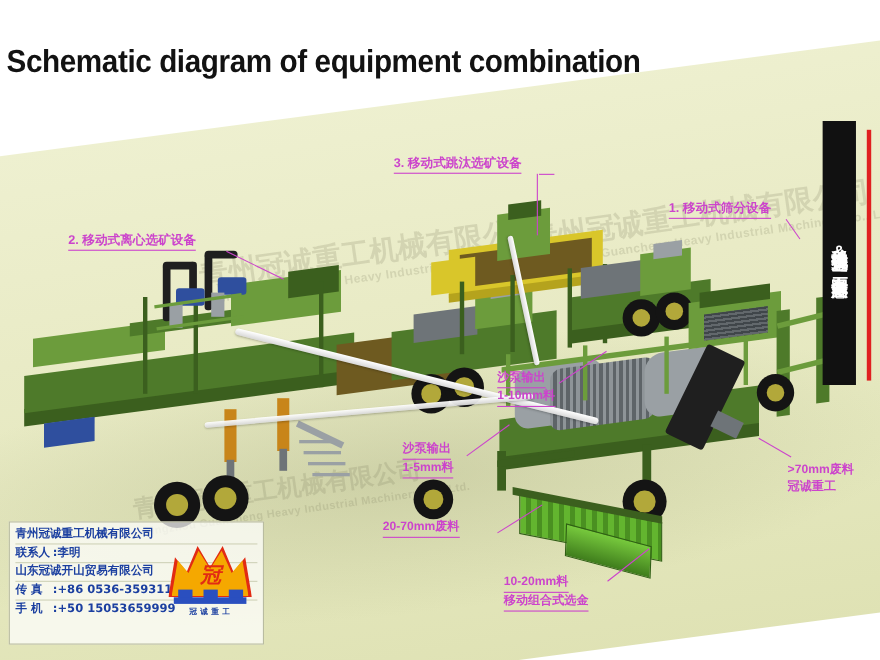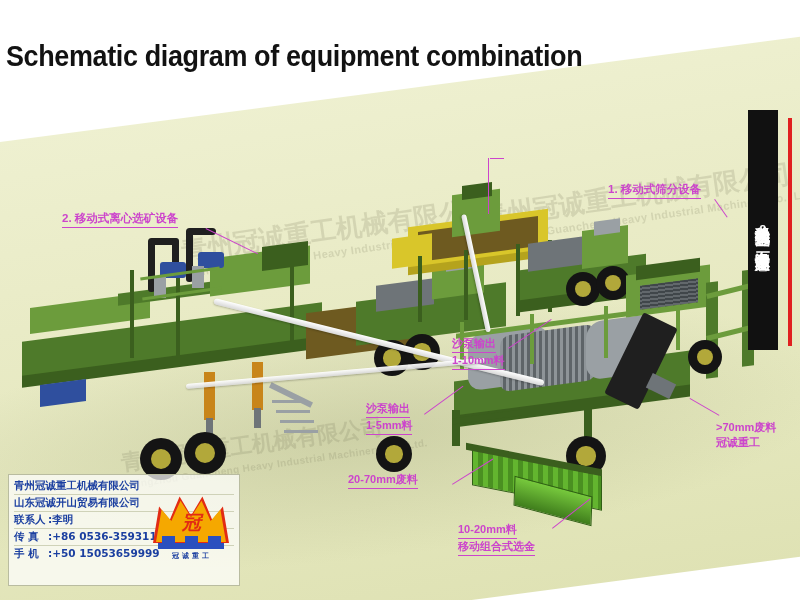--- a/index.html
+++ b/index.html
@@ -263,20 +263,23 @@
   <div class="sluice" style="left:472px;top:462px;width:128px;height:34px;transform:skewY(11deg);
        background:repeating-linear-gradient(90deg,#63b52f 0 5px,#4a9021 5px 10px);"></div>
   <div class="m grn-d" style="left:466px;top:456px;width:136px;height:7px;transform:skewY(11deg);"></div>
   <div class="sluice" style="left:514px;top:486px;width:76px;height:28px;transform:skewY(13deg) rotate(2deg);
        background:linear-gradient(180deg,#77c93d,#3f7d1c);"></div>
 
   <div class="pipe" style="left:214px;top:298px;width:340px;transform:rotate(14deg);"></div>
   <div class="pipe" style="left:186px;top:384px;width:300px;height:5px;transform:rotate(-5deg);opacity:.95;"></div>
   <div class="pipe" style="left:466px;top:214px;width:120px;height:5px;transform:rotate(78deg);transform-origin:left top;"></div>
 
+  <div class="lbl lbl-num" style="left:358px;top:141px;">
+    <span class="u">3. 移动式跳汰选矿设备</span>
+  </div>
   <div class="leader" style="left:490px;top:158px;width:14px;transform:rotate(0deg);"></div>
   <div class="leader" style="left:489px;top:158px;width:56px;transform:rotate(90deg);transform-origin:left top;"></div>
 
   <div class="lbl lbl-num" style="left:608px;top:182px;">
     <span class="u">1. 移动式筛分设备</span>
   </div>
   <div class="leader" style="left:715px;top:199px;width:22px;transform:rotate(55deg);transform-origin:left top;"></div>
 
   <div class="lbl lbl-num" style="left:62px;top:211px;">
     <span class="u">2. 移动式离心选矿设备</span>
@@ -310,24 +313,24 @@
     <span class="u">10-20mm料</span><br>
     <span class="u">移动组合式选金</span>
   </div>
   <div class="leader" style="left:552px;top:528px;width:48px;transform:rotate(-38deg);transform-origin:left top;"></div>
 
   <div class="vbar"></div>
   <div class="vbanner">移动组合式选金&amp;宝石设备示意图</div>
 
   <div class="info">
     <div class="r">青州冠诚重工机械有限公司</div>
-    <div class="r">山东冠诚开山贸易有限公司</div>
     <div class="r">
       <span class="k">联系人</span>:<span>李明</span>
     </div>
+    <div class="r">山东冠诚开山贸易有限公司</div>
     <div class="r">
       <span class="k">传  真</span>:<span>+86 0536-3593111</span>
     </div>
     <div class="r">
       <span class="k">手  机</span>:<span>+50 15053659999</span>
     </div>
   </div>
 
   <div class="logo">
     <div class="crown-o"></div>

